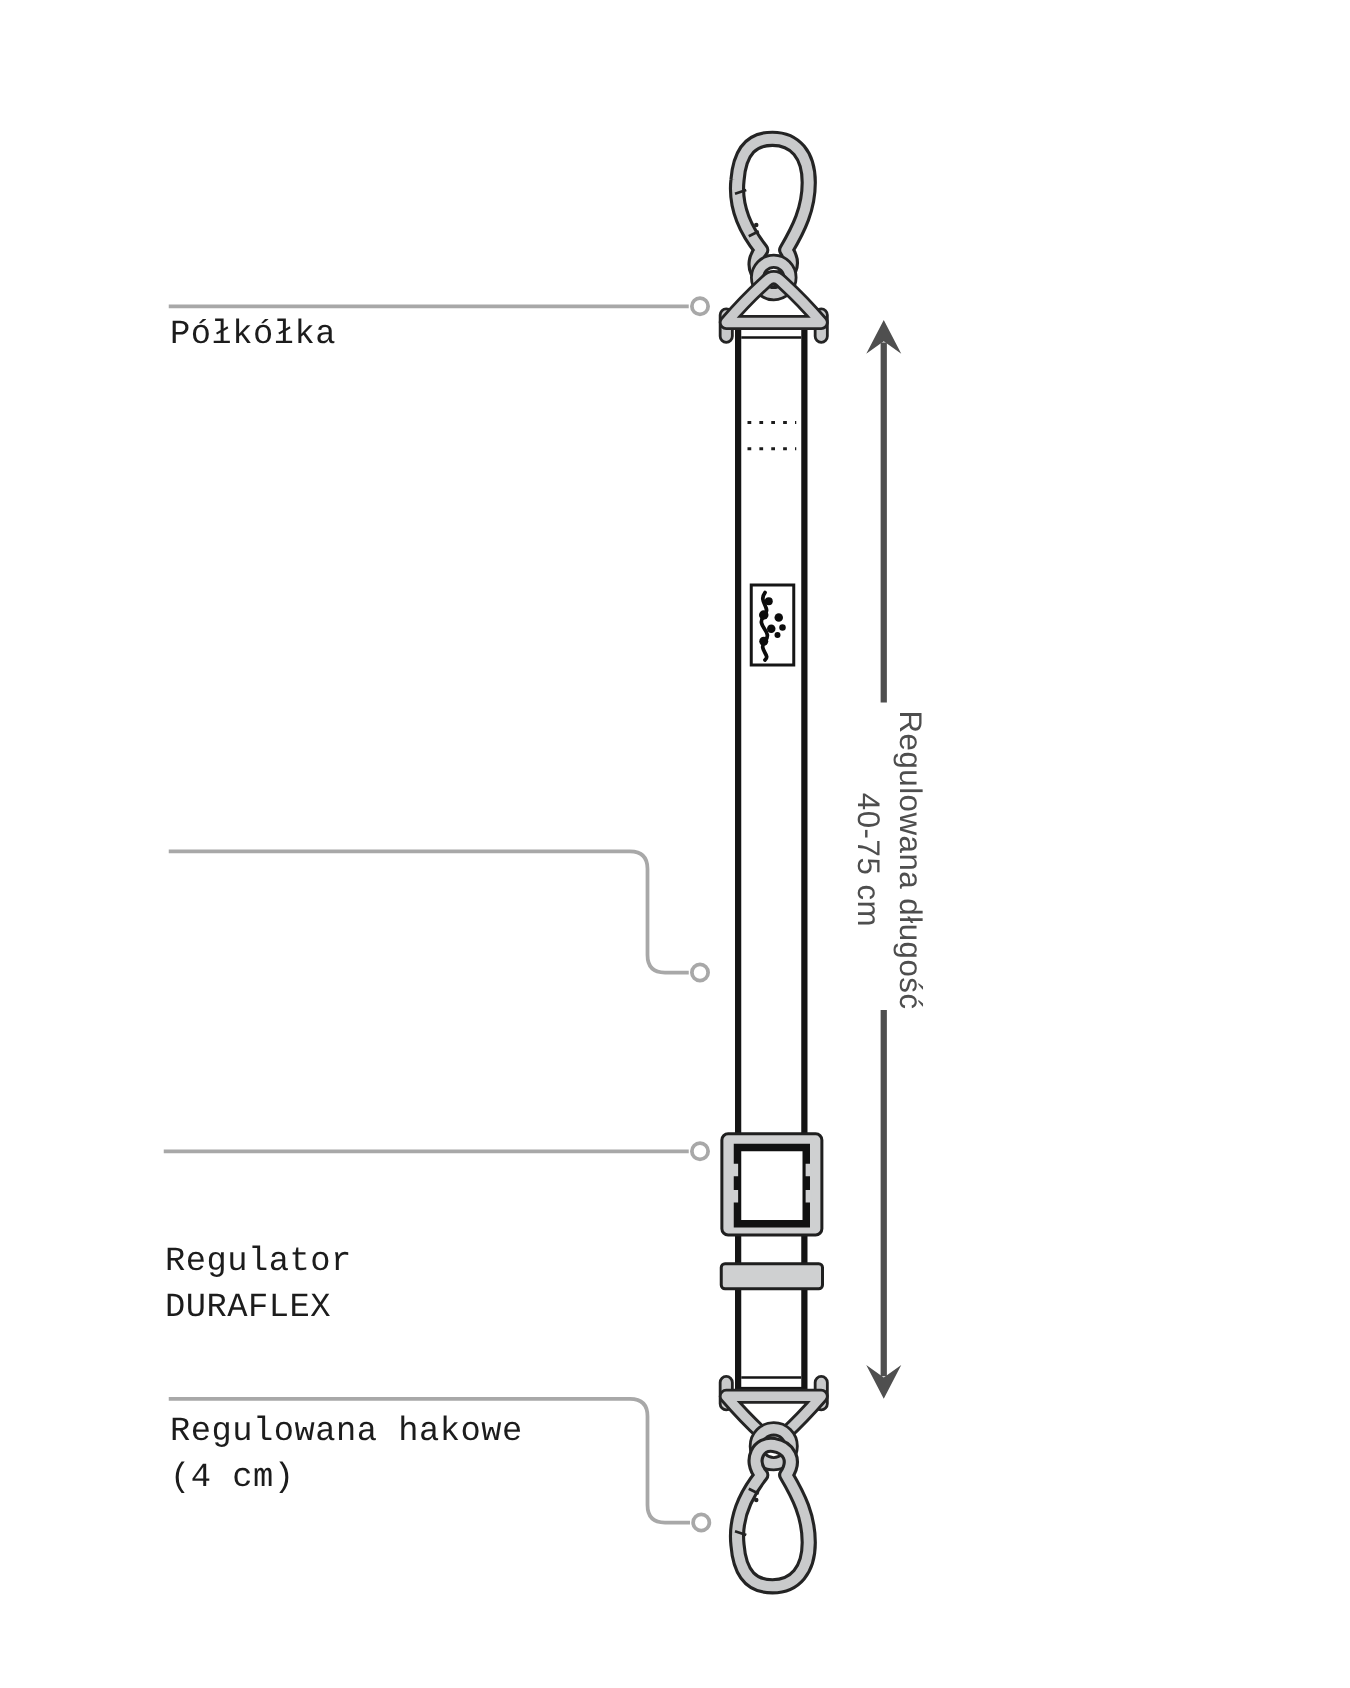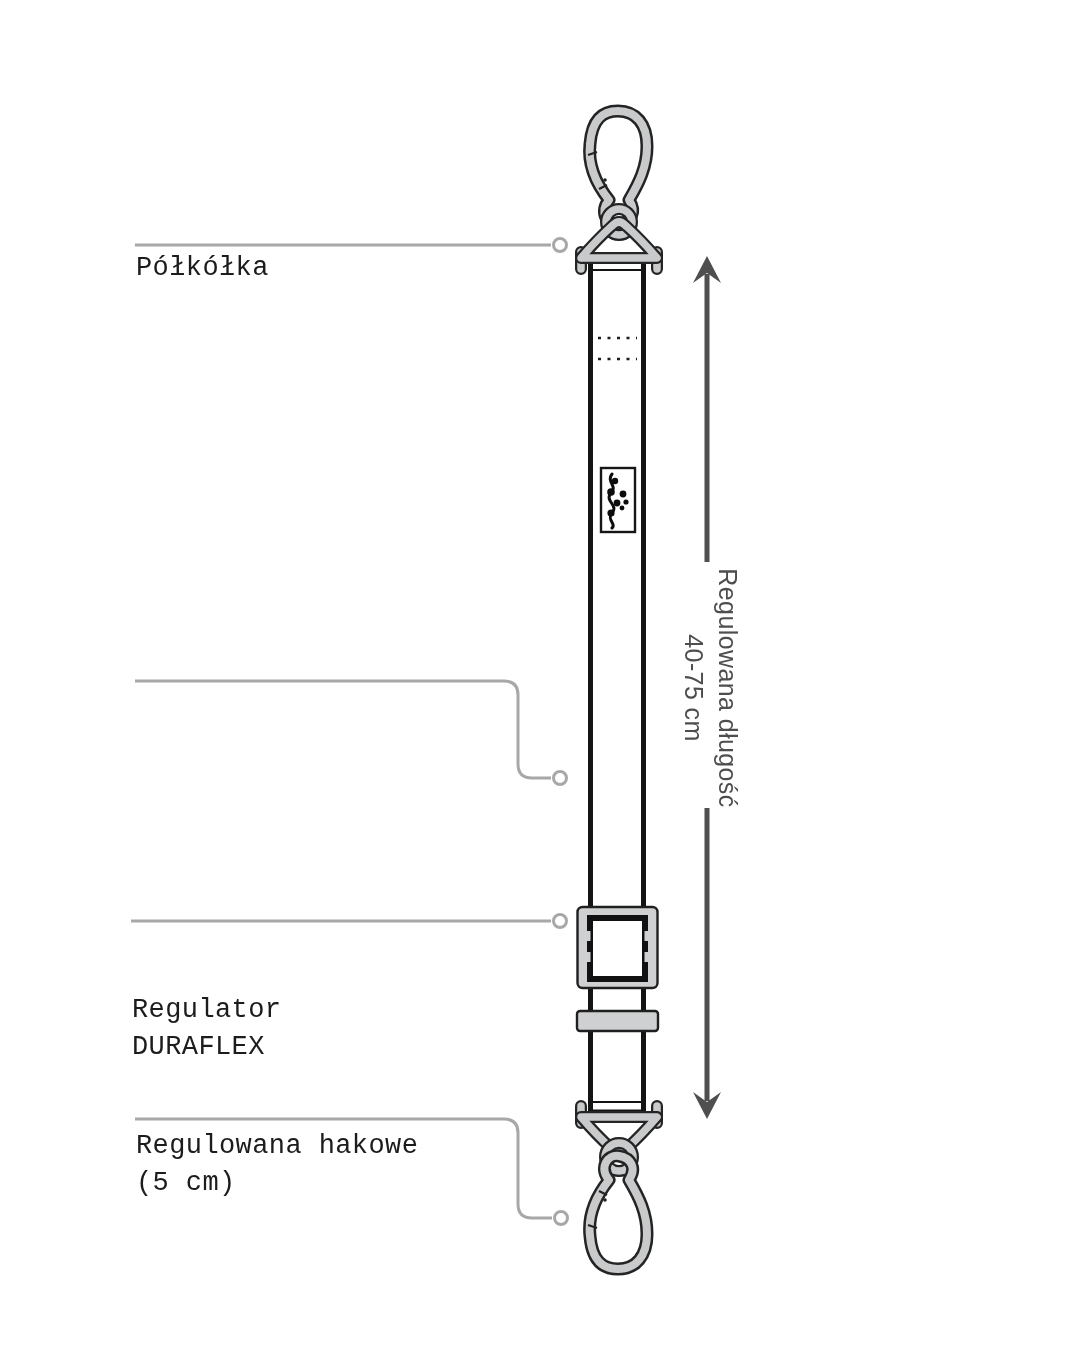--- a/index.html
+++ b/index.html
@@ -157,21 +157,21 @@
   </div>
 
 
   <div class="callout" style="left:132px;top:968px;margin-top:24px;">
     <div>Regulator</div>
     <div>DURAFLEX</div>
   </div>
 
   <div class="callout" style="left:136px;top:1128px;">
     <div>Regulowana hakowe</div>
-    <div>(5 cm)</div>
+    <div>(4 cm)</div>
   </div>
 
   <div class="dimension-label">
     <div>Regulowana długość</div>
     <div>40-75 cm</div>
   </div>
 
 </div>
 
 </body></html>

